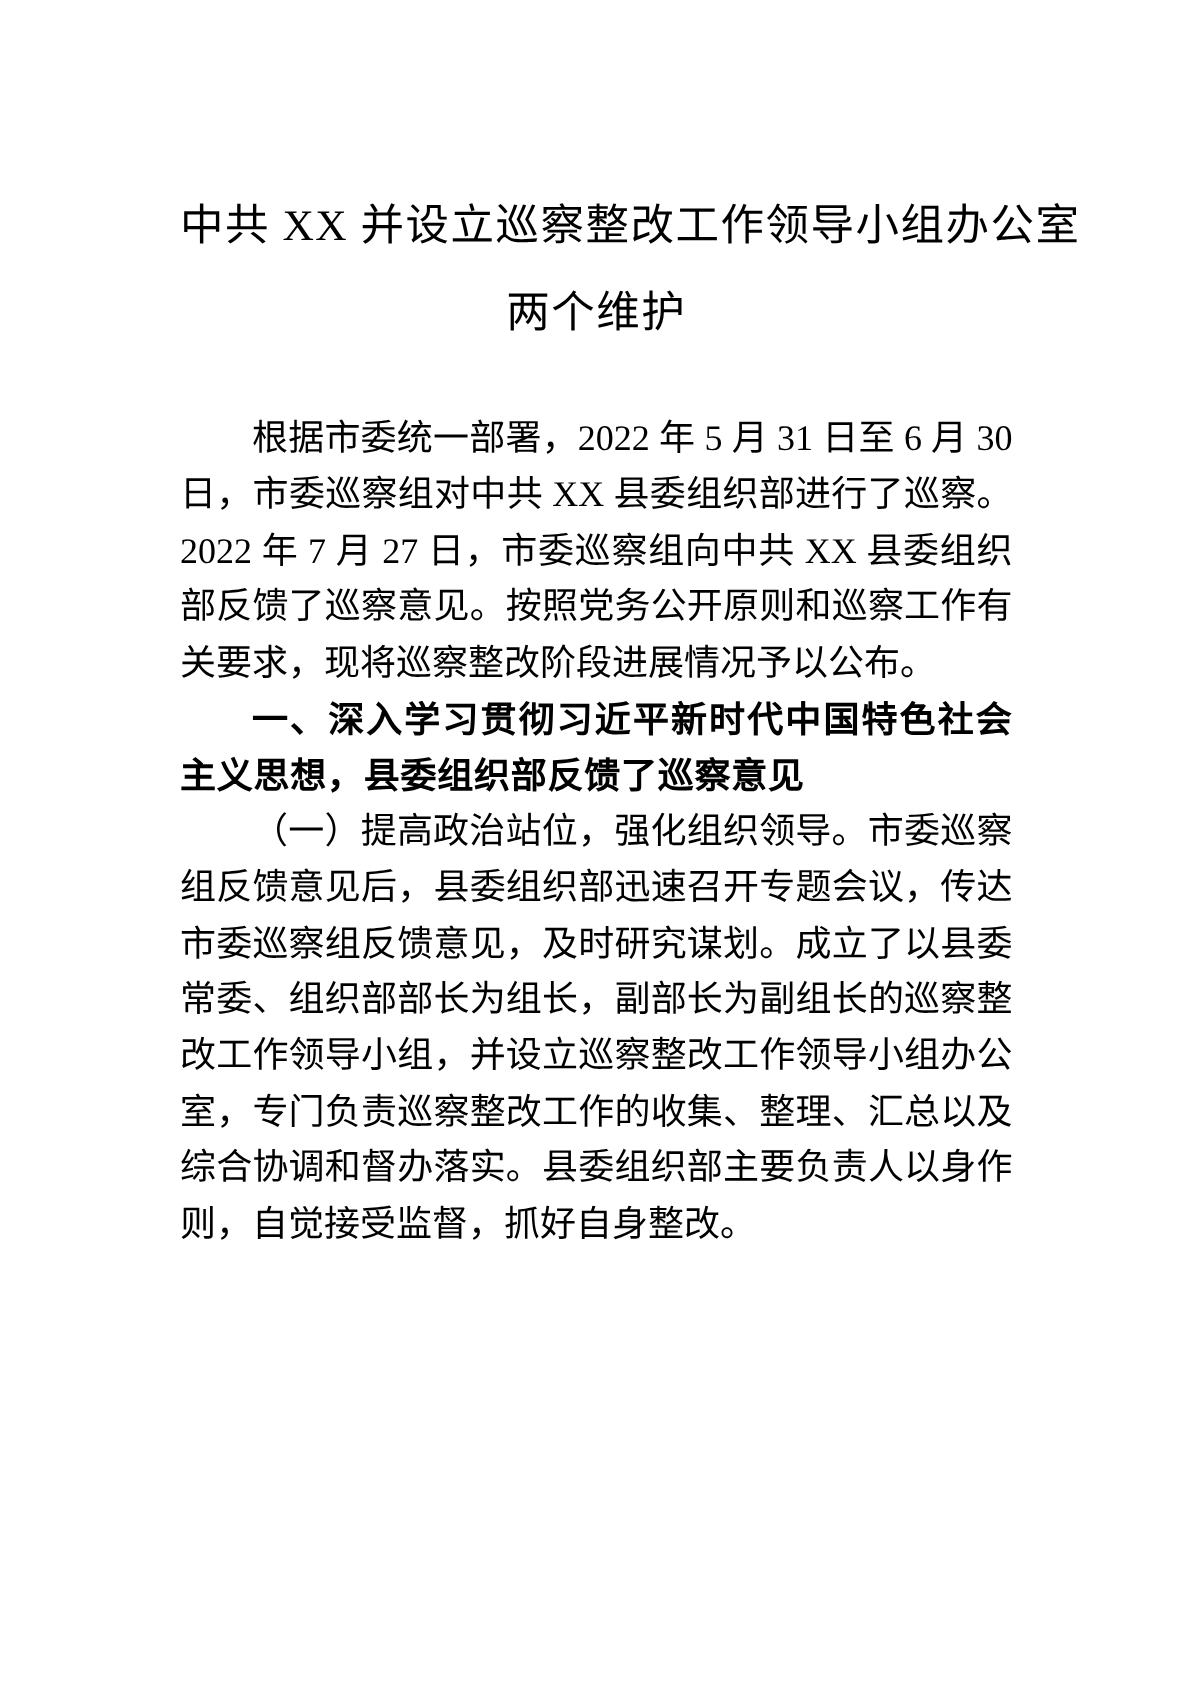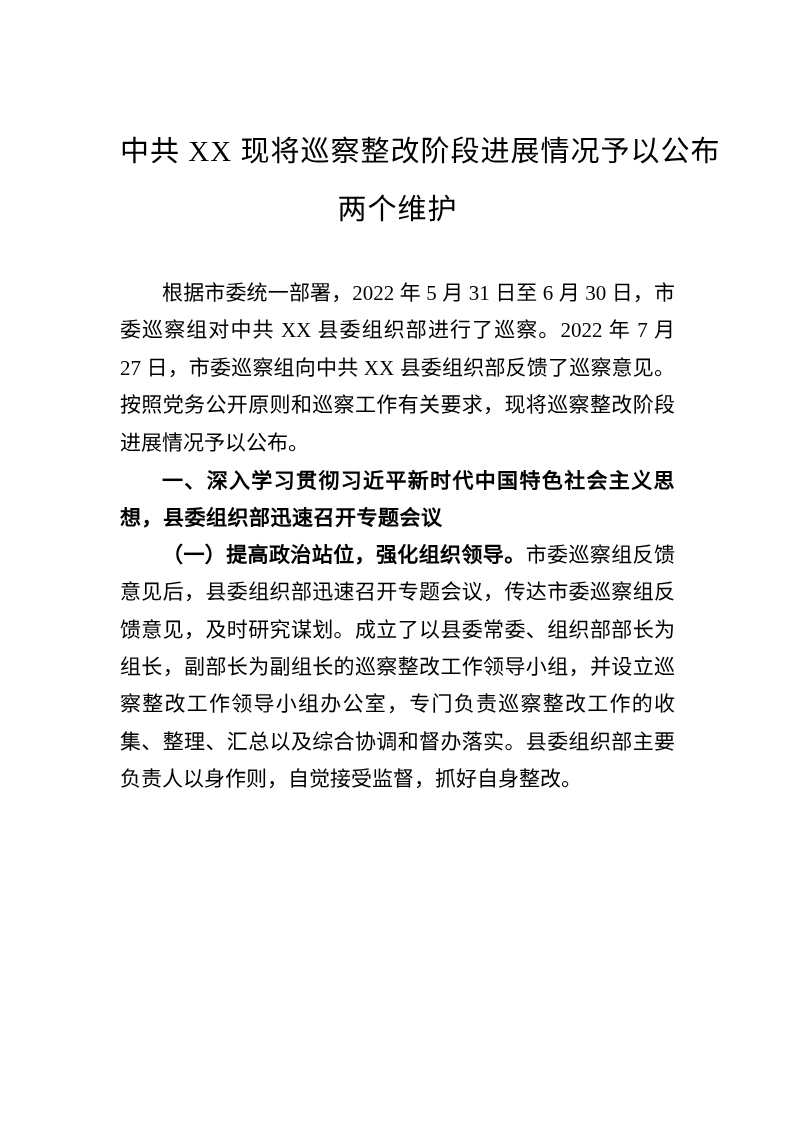--- a/index.html
+++ b/index.html
@@ -23,57 +23,57 @@
     margin-top: 122px;
     font-size: 29px;
     line-height: 58px;
     font-weight: 400;
     text-align: center;
     letter-spacing: 1px;
     white-space: nowrap;
   }
   .doc-body {
     margin-top: 37px;
-    font-size: 21px;
+    font-size: 24px;
     line-height: 37.4px;
     text-align: justify;
     text-justify: inter-character;
   }
   .doc-body p {
     margin: 0;
     padding: 0;
     text-indent: 2em;
   }
   .section-heading {
     margin: 0;
     padding: 0;
     text-indent: 2em;
     font-weight: 700;
     font-family: "Liberation Sans", "DejaVu Sans", sans-serif;
     letter-spacing: 0.5px;
   }
   .subsection-lead {
-    font-weight: 700;
+    font-weight: 400;
   }
 </style>
 </head>
 <body>
 
 <div class="page">
   <div class="content">
 
     <div class="doc-title">
-      <div>中共 XX 现将巡察整改阶段进展情况予以公布</div>
+      <div>中共 XX 并设立巡察整改工作领导小组办公室</div>
       <div>两个维护</div>
     </div>
 
     <div class="doc-body">
 
       <p>根据市委统一部署，2022 年 5 月 31 日至 6 月 30 日，市委巡察组对中共 XX 县委组织部进行了巡察。2022 年 7 月 27 日，市委巡察组向中共 XX 县委组织部反馈了巡察意见。按照党务公开原则和巡察工作有关要求，现将巡察整改阶段进展情况予以公布。</p>
 
-      <p class="section-heading">一、深入学习贯彻习近平新时代中国特色社会主义思想，县委组织部迅速召开专题会议</p>
+      <p class="section-heading">一、深入学习贯彻习近平新时代中国特色社会主义思想，县委组织部反馈了巡察意见</p>
 
 
       <p><span class="subsection-lead">（一）提高政治站位，强化组织领导。</span><span>市委巡察组反馈意见后，县委组织部迅速召开专题会议，传达市委巡察组反馈意见，及时研究谋划。成立了以县委常委、组织部部长为组长，副部长为副组长的巡察整改工作领导小组，并设立巡察整改工作领导小组办公室，专门负责巡察整改工作的收集、整理、汇总以及综合协调和督办落实。县委组织部主要负责人以身作则，自觉接受监督，抓好自身整改。</span></p>
 
     </div>
   </div>
 </div>
 
 </body></html>

